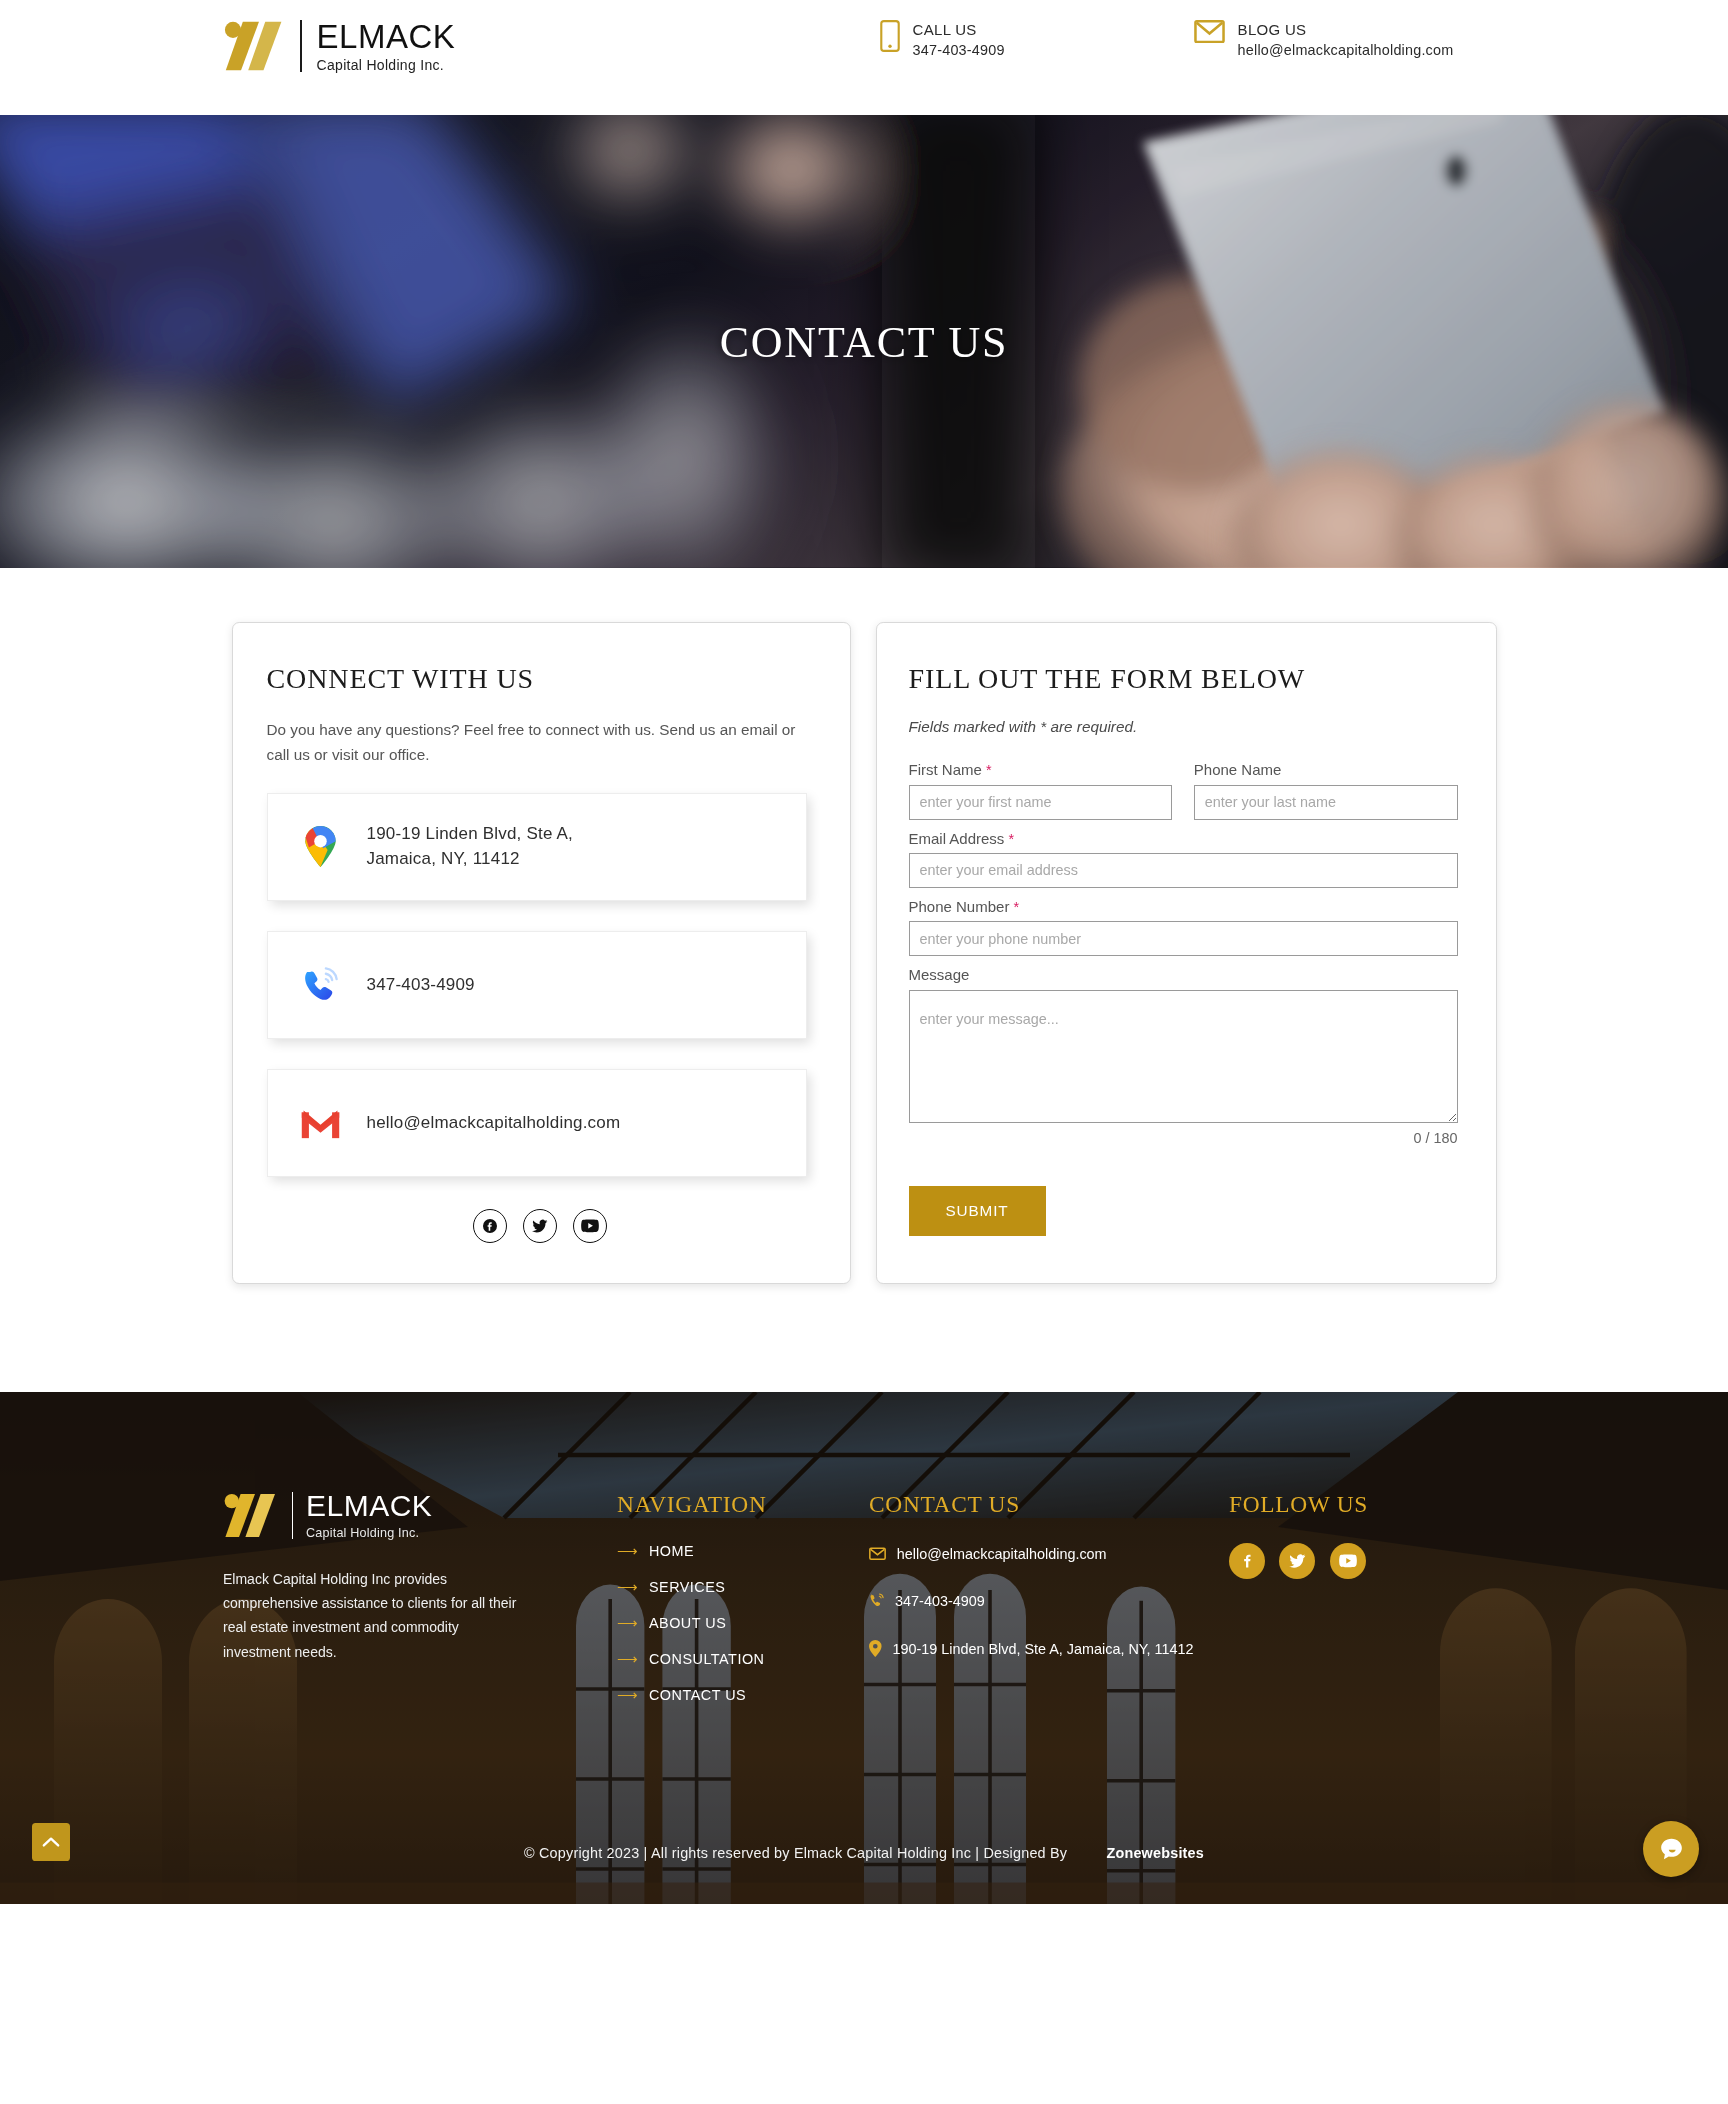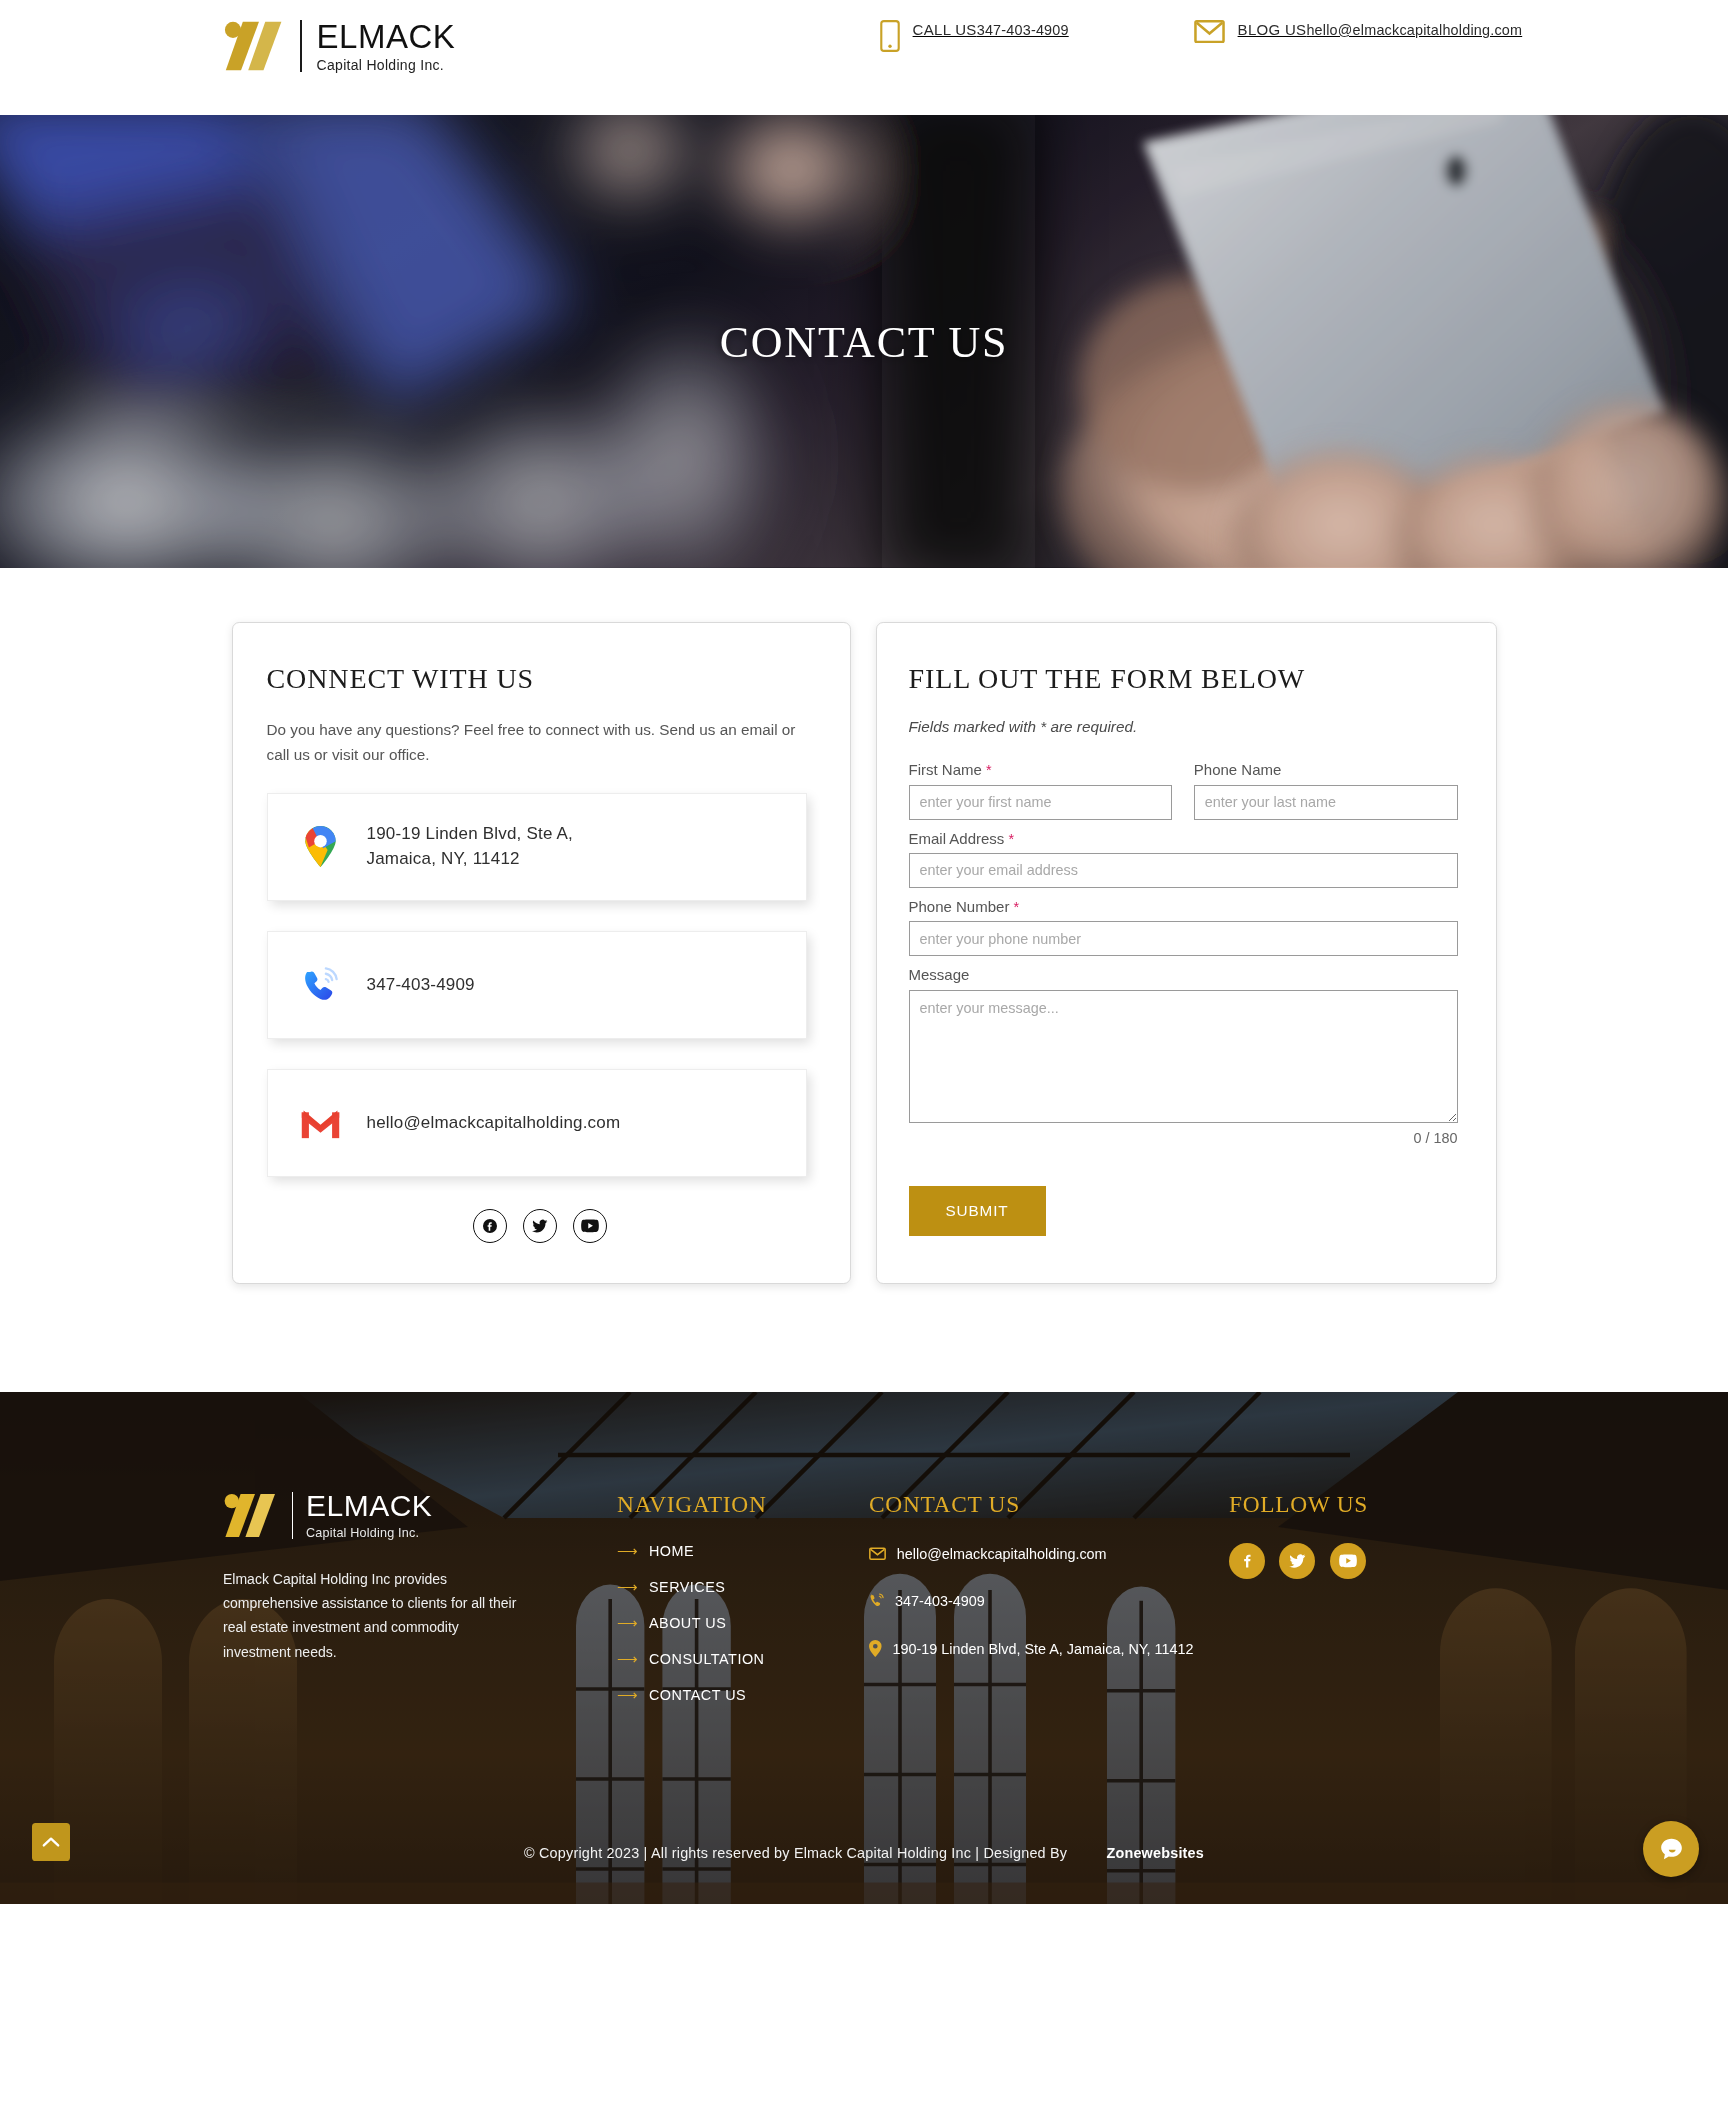--- a/index.html
+++ b/index.html
@@ -36,21 +36,21 @@
   .logo-sub {
     font-size: 14px; color: #222; margin-top: 5.4px; letter-spacing: 0.3px;
   }
 
   .hdr-contact {
     position: absolute;
     display: flex; align-items: flex-start; gap: 12.6px;
   }
   .hdr-contact.call { left: 880px; top: 20px; }
   .hdr-contact.email { left: 1194px; top: 20px; }
-  .hdr-contact .lines { display: flex; flex-direction: row; text-decoration: underline; }
+  .hdr-contact .lines { display: flex; flex-direction: column; }
   .hdr-label { font-size: 15px; color: #2b2b2b; letter-spacing: 0.3px; line-height: 1.35; }
   .hdr-value { font-size: 14.4px; color: #2b2b2b; letter-spacing: 0.2px; line-height: 1.5; }
 
   .nav-row {
     position: absolute;
     left: 0; right: 0; top: 115px;
     height: 68px;
     background: #ffffff;
   }
   .nav-menu {
@@ -197,21 +197,21 @@
     color: #333;
     font-family: "Liberation Sans", sans-serif;
     background: #fff;
     outline: none;
   }
   .finput::placeholder { color: #a8a8a8; }
   .ftext {
     width: 100%;
     height: 133px;
     border: 0.9px solid #9a9a9a;
-    padding: 9px 10px;
+    padding: 20px 10px;
     font-size: 14.4px;
     color: #0c4a6e;
     font-family: "Liberation Sans", sans-serif;
     resize: vertical;
     outline: none;
     display: block;
   }
   .ftext::placeholder { color: #a8a8a8; }
   .counter {
     text-align: right;

